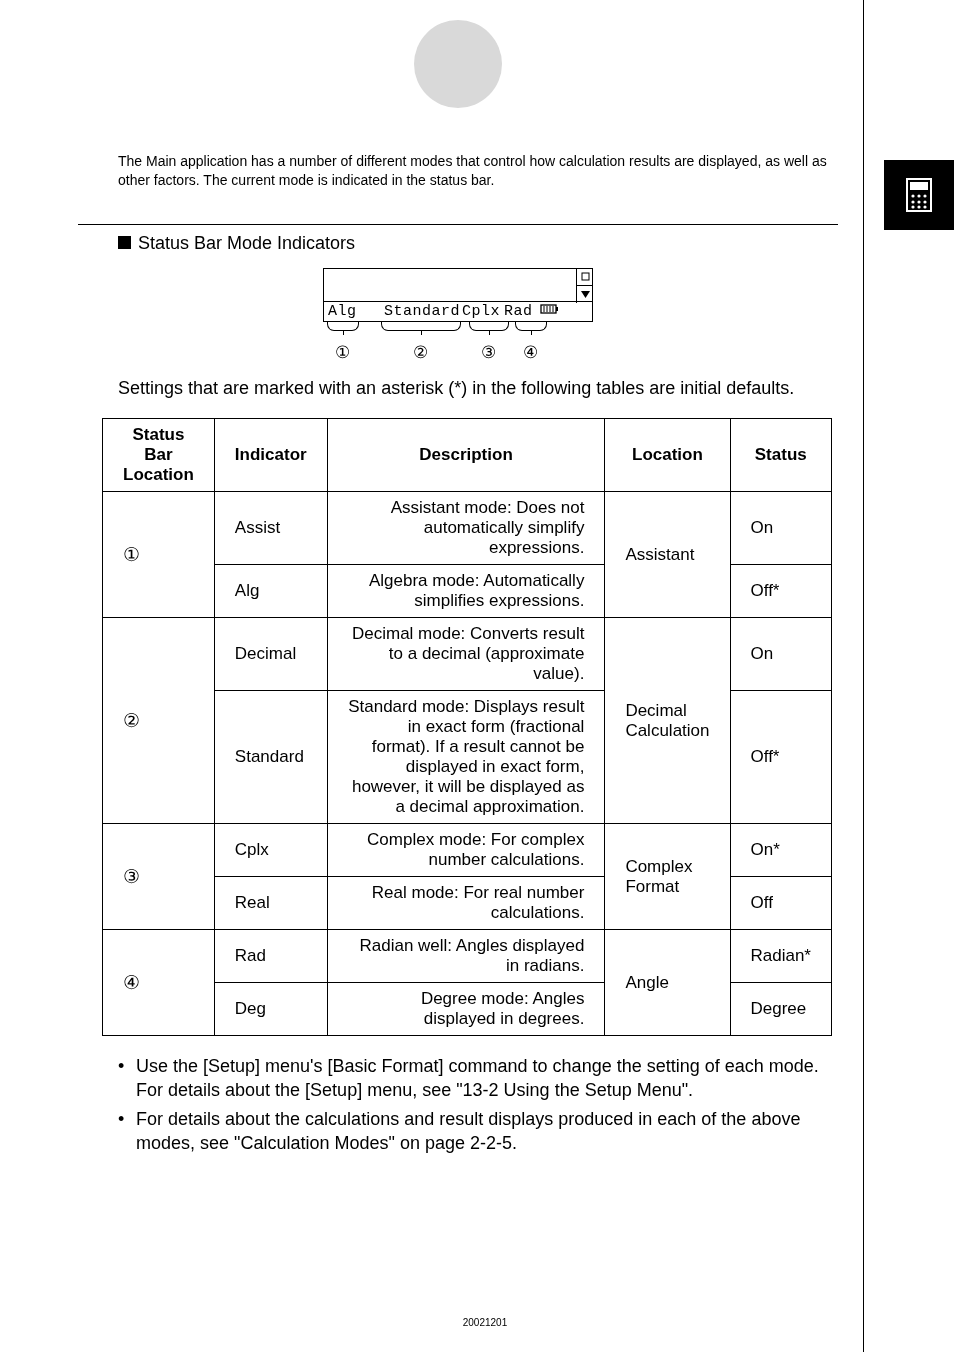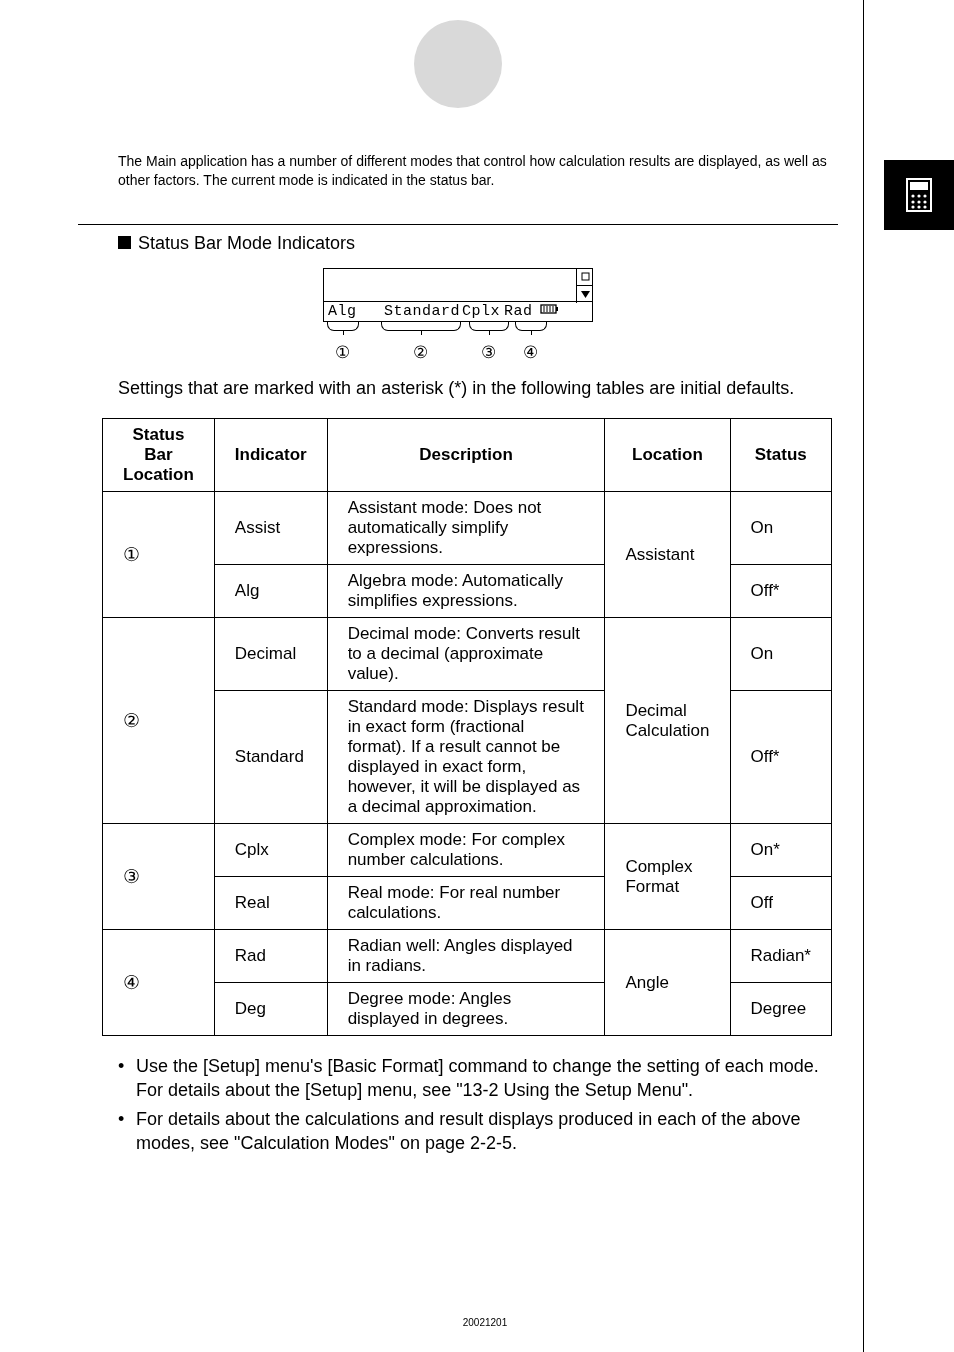--- a/index.html
+++ b/index.html
@@ -17,21 +17,21 @@
   p.body { font-size: 14px; line-height: 1.35; margin-left: 40px; margin-bottom: 34px; }
   .subsection-rule { border-top: 1.5px solid #000; margin-bottom: 8px; }
   h2.subsection { font-size: 18px; font-weight: normal; margin-left: 40px; margin-bottom: 14px; }
   .subsection .sq { display: inline-block; width: 13px; height: 13px; background: #000; margin-right: 7px; vertical-align: 0px; }
   .status-fig { text-align: center; margin: 0 auto 14px; }
   p.caption { font-size: 18px; line-height: 1.35; margin-left: 40px; margin-bottom: 18px; }
   table.modes { border-collapse: collapse; width: 730px; margin-left: 24px; margin-bottom: 18px; font-size: 17px; }
   table.modes th, table.modes td { border: 1.2px solid #000; padding: 6px 20px; vertical-align: middle; }
   table.modes th { font-weight: bold; text-align: center; }
   td.center { text-align: left; }
-  td.desc { text-align: left; }
+  td.desc { text-align: right; }
   .circled { font-size: 19px; }
   ul.notes { list-style: none; margin-left: 40px; font-size: 18px; line-height: 1.35; }
   ul.notes li { display: flex; margin-bottom: 4px; }
   ul.notes li .bullet { width: 18px; flex: 0 0 18px; }
   .footer-code { position: absolute; left: 8px; bottom: 24px; width: 954px; text-align: center; font-size: 10px; }
   
   .sb-wrap { display: inline-block; text-align: left; }
   .sb-window { border: 1.5px solid #000; width: 270px; height: 34px; position: relative; margin-left: 0; background: #fff; }
   .sb-window .sb-scroll { position: absolute; right: -1px; top: -1px; height: 35px; width: 17px; border-left: 1.5px solid #000; display: flex; flex-direction: column; }
   .sb-scroll .sb-up { flex: 1; border-bottom: 1px solid #000; display:flex; align-items:center; justify-content:center; }

